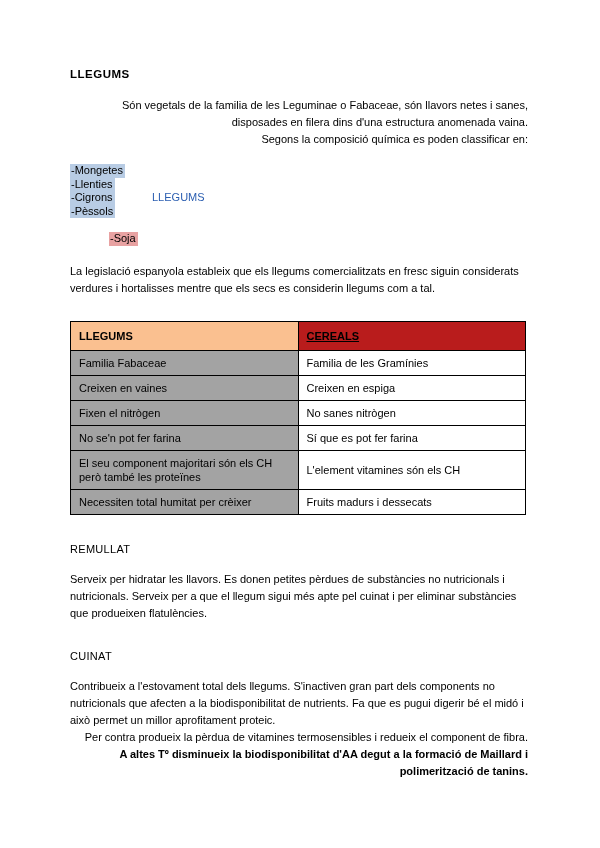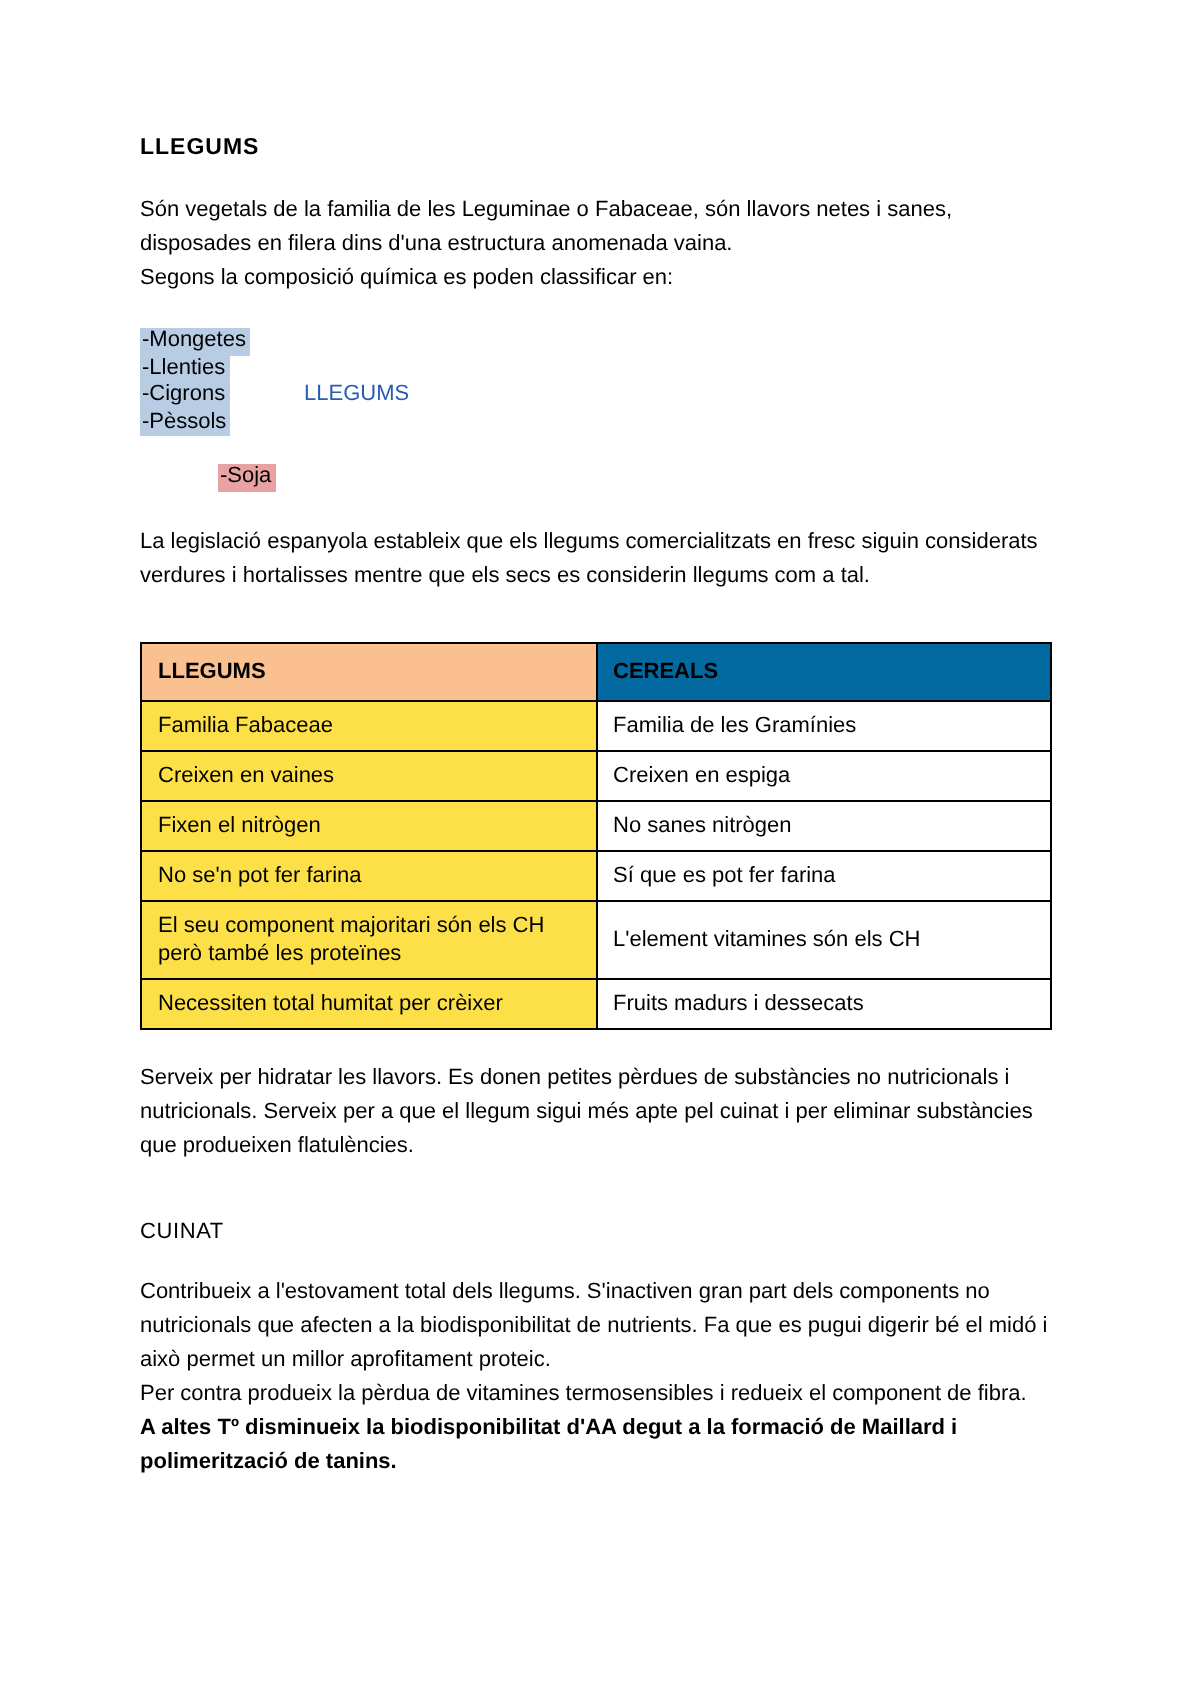--- a/index.html
+++ b/index.html
@@ -17,21 +17,21 @@
   .doc-title {
     font-weight: bold;
     font-size: 11.5px;
     margin: 0 0 17px 0;
     letter-spacing: 0.5px;
   }
   .para {
     line-height: 17px;
     margin: 0 0 16px 0;
   }
-  .para .line-block { display: block; }
+  .para .line-block { display: block; text-align: right; }
   .list-block { margin: 0 0 0 0; }
   .list-row {
     position: relative;
     line-height: 13.5px;
     height: 13.5px;
   }
   .hl {
     display: inline-block;
     padding: 0 2px 1px 1px;
     line-height: 12.5px;
@@ -60,22 +60,22 @@
     vertical-align: middle;
     font-size: 11px;
     padding: 5px 8px;
     line-height: 14px;
   }
   table.compare th {
     font-weight: bold;
     padding: 7px 8px;
   }
   th.col-llegums { background: #fac090; width: 50%; }
-  th.col-cereals { background: #0369a1; width: 50%; }
-  td.cell-left  { background: #fde047; }
+  th.col-cereals { background: #b91c1c; width: 50%; text-decoration: underline; }
+  td.cell-left  { background: #a3a3a3; }
   td.cell-right { background: #ffffff; }
   .section-heading {
     margin: 28px 0 0 0;
     font-weight: normal;
     font-size: 11px;
     letter-spacing: 0.3px;
   }
   .section-body { margin-top: 16px; }
   .bold-line { font-weight: bold; }
 </style>
@@ -145,20 +145,21 @@
         <td class="cell-left">El seu component majoritari són els CH però també les proteïnes</td>
         <td class="cell-right">L'element vitamines són els CH</td>
       </tr>
       <tr>
         <td class="cell-left">Necessiten total humitat per crèixer</td>
         <td class="cell-right">Fruits madurs i dessecats</td>
       </tr>
     </tbody>
   </table>
 
+  <h2 class="section-heading">REMULLAT</h2>
   <p class="para section-body">Serveix per hidratar les llavors. Es donen petites pèrdues de substàncies no nutricionals i nutricionals. Serveix per a que el llegum sigui més apte pel cuinat i per eliminar substàncies que produeixen flatulències.</p>
 
   <h2 class="section-heading">CUINAT</h2>
   <p class="para section-body">
     <span>Contribueix a l'estovament total dels llegums. S'inactiven gran part dels components no nutricionals que afecten a la biodisponibilitat de nutrients. Fa que es pugui digerir bé el midó i això permet un millor aprofitament proteic.</span>
     <span class="line-block">Per contra produeix la pèrdua de vitamines termosensibles i redueix el component de fibra.</span>
     <span class="line-block bold-line">A altes Tº disminueix la biodisponibilitat d'AA degut a la formació de Maillard i polimerització de tanins.</span>
   </p>
 
 </div>

